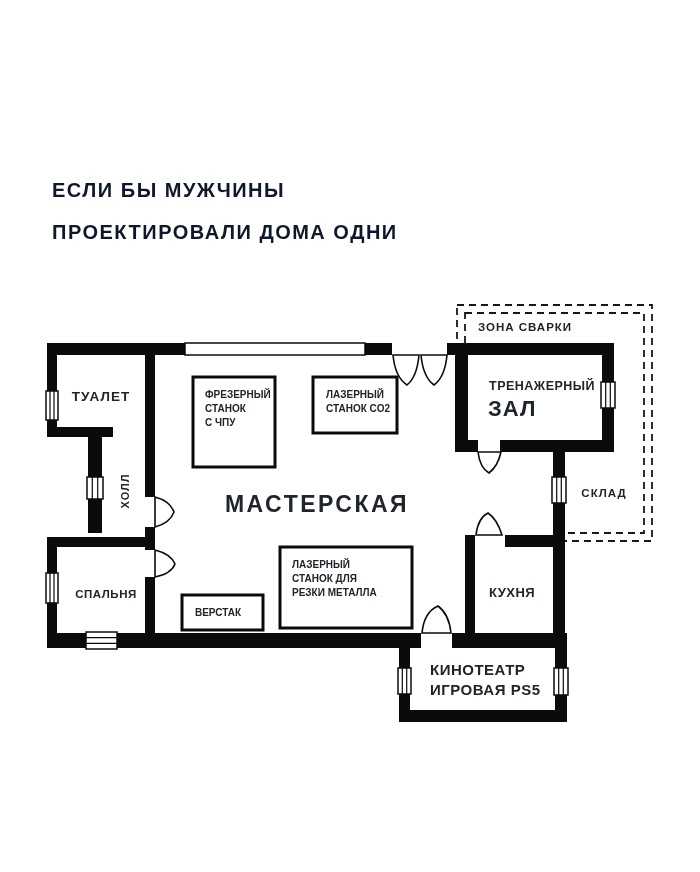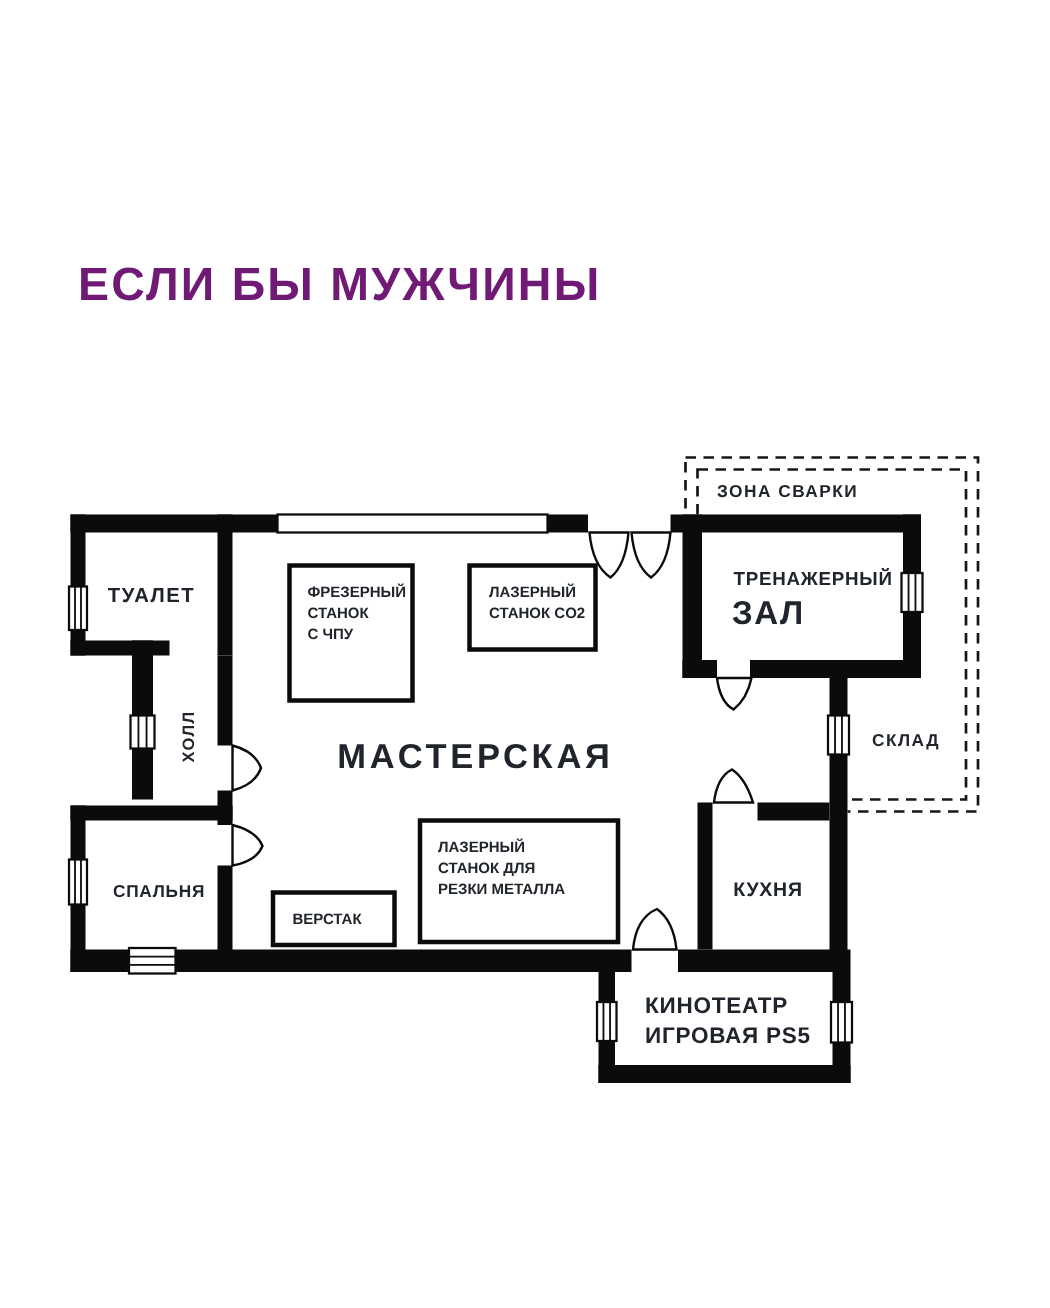--- a/index.html
+++ b/index.html
@@ -1,36 +1,37 @@
 <!DOCTYPE html>
 <html><head>
 <meta charset="utf-8">
 <style>
   html,body{margin:0;padding:0;background:#ffffff;}
   .page{position:relative;width:700px;height:872px;background:#ffffff;overflow:hidden;
         font-family:"Liberation Sans", sans-serif;}
-  .title{position:absolute;left:52px;top:169px;color:#701a75;font-weight:bold;
-         font-size:31px;line-height:42px;letter-spacing:1.5px;white-space:nowrap;}
+  .title{position:absolute;left:52px;top:169px;color:#0f172a;font-weight:bold;
+         font-size:20px;line-height:42px;letter-spacing:1.5px;white-space:nowrap;}
   svg text{fill:#20242b;font-family:"Liberation Sans", sans-serif;font-weight:bold;}
   .wall{fill:#0b0b0b;}
   .roomfill{fill:#ffffff;}
   .winband{fill:#ffffff;stroke:#0b0b0b;stroke-width:1.5;}
   .winline{stroke:#0b0b0b;stroke-width:1.2;fill:none;}
   .doorfin{fill:#ffffff;stroke:#0b0b0b;stroke-width:1.6;}
   .gap{fill:#ffffff;}
   .eqbox{fill:#ffffff;stroke:#0b0b0b;stroke-width:3;}
   .dash{fill:none;stroke:#14181d;stroke-width:1.8;stroke-dasharray:7 5;}
 </style>
 </head>
 <body>
 
 <div class="page">
 
   <div class="title">
     <div>ЕСЛИ БЫ МУЖЧИНЫ</div>
+    <div>ПРОЕКТИРОВАЛИ ДОМА ОДНИ</div>
   </div>
 
   <svg width="700" height="872" viewBox="0 0 700 872" style="position:absolute;left:0;top:0;">
 
     <g>
       <rect class="dash" x="457" y="305" width="195" height="236"></rect>
       <rect class="dash" x="465" y="313" width="179" height="220"></rect>
     </g>
 
     <path class="roomfill" d="M47 343 L614 343 L614 452 L565 452 L565 635 L567 635 L567 722 L399 722 L399 648 L47 648 L47 537 L88 537 L88 437 L47 437 Z"></path>

